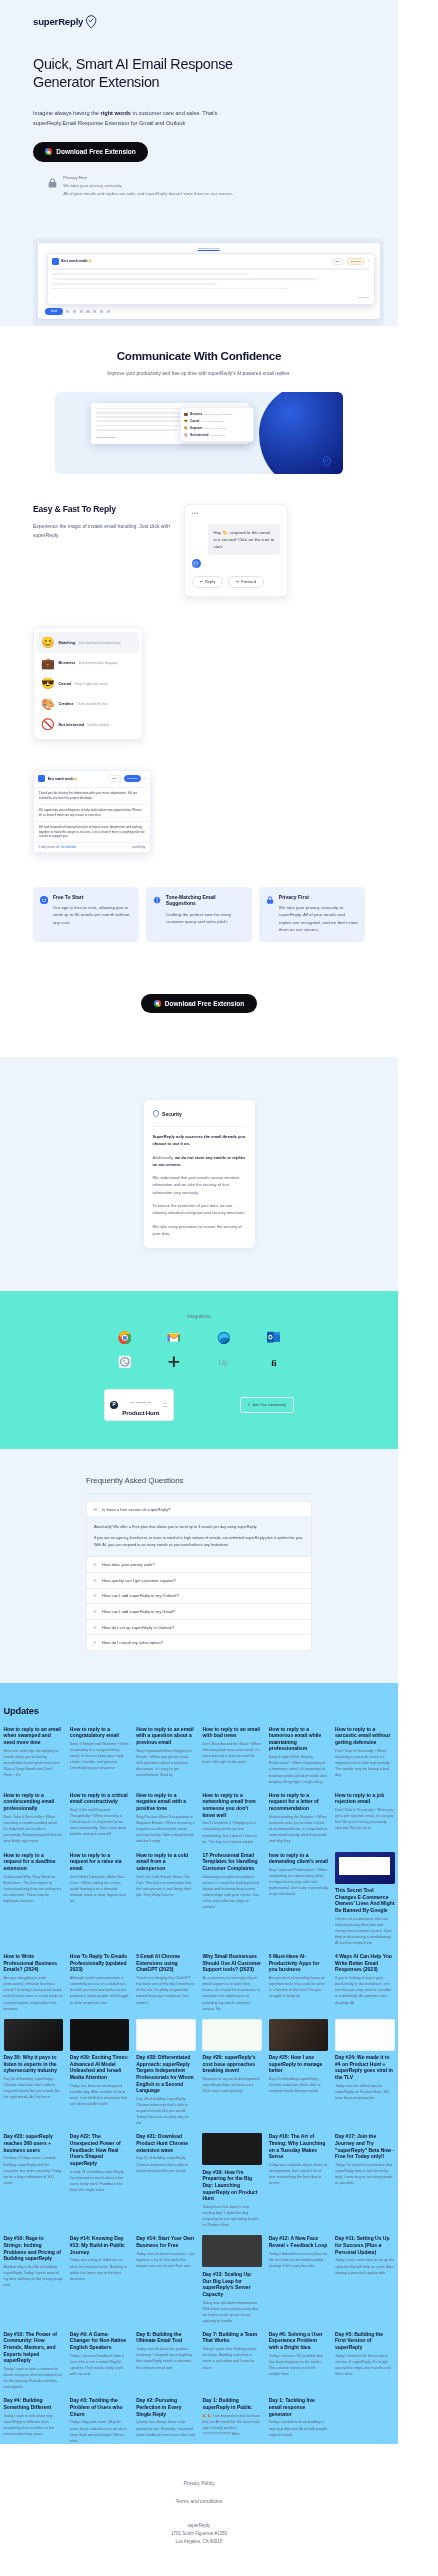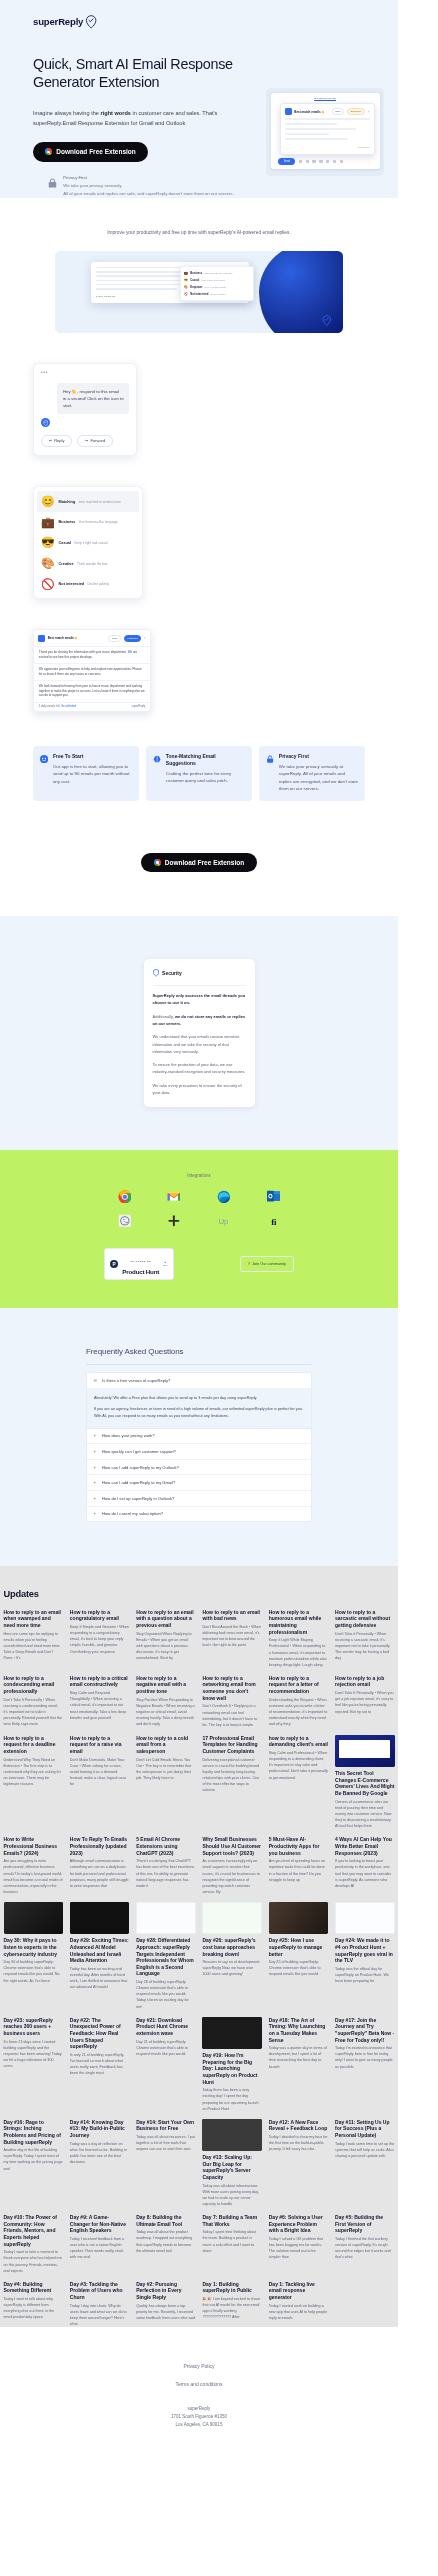--- a/index.html
+++ b/index.html
@@ -13,21 +13,21 @@
   }
   .page { width: 398px; position: relative; overflow: hidden; }
 
   
   .hero { background: #eef4fc; padding: 15px 0 0 0; }
   .logo-row { padding: 0 0 0 33px; display: flex; align-items: center; gap: 2.1px; }
   .logo-word { font-size: 9.6px; font-weight: bold; letter-spacing: -0.2px; color: #12143a; }
   .logo-mark { width: 12.3px; height: 13.7px; position: relative; }
   .logo-mark svg { display: block; }
 
-  .hero-body { display: flex; padding: 26px 13.7px 0 33px; gap: 6.9px; }
+  .hero-body { display: flex; padding: 26px 13.7px 0 33px; gap: 6.9px; flex-direction: column; }
   .hero-left { width: 226px; }
   h1.hero-title {
     font-size: 14.4px; line-height: 1.26; font-weight: normal; letter-spacing: -0.3px;
     color: #15162e;
   }
   .hero-sub { margin-top: 18px; font-size: 5.6px; line-height: 1.75; color: #3d4157; }
   .hero-sub b { font-weight: bold; color: #20233c; }
   .btn-dark {
     margin-top: 13.7px; display: inline-flex; align-items: center; gap: 4.1px;
     background: #0c0c10; color: #fff; border-radius: 685px;
@@ -140,51 +140,51 @@
   .security { background: #eef4fc; padding: 43px 0 43px; }
   .sec-card { width: 111px; margin: 0 auto; background: #fff; border-radius: 4.8px;
     box-shadow: 0 1.4px 6.9px rgba(25,45,95,.08); padding: 8.2px 9px 11px; }
   .sec-head { display: flex; align-items: center; gap: 3.4px; padding-bottom: 6.2px; border-bottom: 0.7px solid #eef0f5; }
   .sec-head h4 { font-size: 5px; font-weight: bold; color: #171a33; }
   .sec-card p { font-size: 4px; line-height: 1.8; color: #5a5f76; margin-top: 6.2px; }
   .sec-card p.strong { font-weight: bold; color: #1b1e36; }
   .sec-card p b { font-weight: bold; color: #1b1e36; }
 
   
-  .integr { background: #bef264; padding: 23px 0 27.4px; text-align: center; }
+  .integr { background: #5eead4; padding: 23px 0 27.4px; text-align: center; }
   .integr-label { font-size: 4.5px; color: #6b7087; }
   .ig-grid { margin: 11px auto 0; width: 199px; display: grid; grid-template-columns: repeat(4,1fr);
     row-gap: 9.6px; justify-items: center; align-items: center; }
   .ig { width: 15px; height: 15px; display: flex; align-items: center; justify-content: center; }
   .badges { margin-top: 19px; display: flex; justify-content: center; align-items: center; gap: 66px; }
   .ph-badge { border: 0.7px solid #e6e9f1; border-radius: 2.7px; padding: 3.4px 5.5px; display: flex;
     align-items: center; gap: 4.1px; background: #fff; }
   .ph-circ { width: 8.2px; height: 8.2px; border-radius: 50%; background: #1b2a4a; color: #fff;
     font-size: 4.8px; display: flex; align-items: center; justify-content: center; font-weight: bold; }
   .ph-top { font-size: 2.3px; letter-spacing: 0.4px; color: #3b4059; }
   .ph-name { font-size: 6.2px; font-weight: bold; color: #12152c; letter-spacing: -0.2px; }
   .ph-votes { font-size: 2.5px; color: #6b7087; text-align: center; }
   .fb-badge { border: 0.7px solid #e6e9f1; border-radius: 2.1px; padding: 4.8px 7.5px; font-size: 3.8px;
     color: #3d4157; display: flex; gap: 2.7px; align-items: center; }
 
   
   .faq-wrap { background: #eef4fc; padding: 27.4px 0 32px; }
-  .faq { width: 226px; margin: 12px auto; }
+  .faq { width: 226px; margin: 0 auto; }
   .faq h2 { font-size: 8px; font-weight: normal; color: #44495f; letter-spacing: -0.1px; }
   .faq-rule { height: 0.7px; background: #dde4ee; margin: 8.2px 0 6.9px; }
   .faq-box { background: #fff; border: 0.7px solid #e8ecf4; border-radius: 2.1px; overflow: hidden; }
   .faq-q { display: flex; align-items: center; gap: 4.1px; padding: 4.8px 6.2px; font-size: 4.1px; color: #3b4059;
     border-bottom: 0.7px solid #eef1f6; background: #fff; cursor: pointer; }
   .faq-q .pm { font-size: 4.8px; color: #8c92a6; width: 4.8px; }
   .faq-a { background: #eef4fc; padding: 6.2px 6.9px 7.5px; border-bottom: 0.7px solid #e4eaf4; }
   .faq-a p { font-size: 3.8px; line-height: 1.8; color: #41465e; }
   .faq-a p + p { margin-top: 4.8px; }
 
   
-  .updates { background: #e5e5e5; padding: 23px 0 0; }
+  .updates { background: #7dd3fc; padding: 23px 0 0; }
   .up-inner { width: 391px; margin: 0 auto; }
   .up-title { font-size: 9.3px; font-weight: bold; letter-spacing: -0.2px; color: #12152c; }
   .grid6 { margin-top: 9.6px; display: grid; grid-template-columns: repeat(6, 1fr); gap: 6.9px 6.9px; }
   .post h5 { font-size: 5px; line-height: 1.33; font-weight: bold; color: #11142b; }
   .post p { margin-top: 2.1px; font-size: 3.7px; line-height: 1.65; color: #5f6479; }
   .post .thumb { width: 100%; height: 32px; border-radius: 1.4px; margin-bottom: 3.4px; overflow: hidden; position: relative; }
 
   .t-blue { background: linear-gradient(160deg,#1b2a8f,#0c1560); }
   .t-blue .fake { position: absolute; left: 4.1px; top: 5.5px; right: 4.1px; bottom: 9px; background: #fff; border-radius: 0.7px; }
   .t-dark { background: #111; }
@@ -273,20 +273,21 @@
               <span class="gray-ico"></span>
             </div>
           </div>
         </div>
       </div>
     </div>
 
   </section>
 
   <section class="sec">
+    <h2 class="sec-title">Communicate With Confidence</h2>
     <p class="sec-sub">Improve your productivity and free up time with superReply's AI-powered email replies.</p>
 
     <div class="bigshot">
       <div class="blue-blob"></div>
       <div class="shot-card">
         <div class="shot-line" style="width:96%"></div>
         <div class="shot-line" style="width:70%"></div>
         <div class="shot-line" style="width:88%"></div>
         <div class="shot-line" style="width:60%"></div>
         <div class="shot-line" style="width:92%"></div>
@@ -320,20 +321,24 @@
       </div>
       <span class="shot-pin">
         <svg width="9.6" height="11" viewBox="0 0 18 20">
             <path d="M9 1C5 1 2 4 2 8c0 4.5 5.2 9.5 6.6 10.7a.6.6 0 0 0 .8 0C10.8 17.5 16 12.5 16 8c0-4-3-7-7-7z" fill="none" stroke="#2f6bf3" stroke-width="1.5"></path>
             <path d="M5.8 7.8l2 2 4-4.2" fill="none" stroke="#2f6bf3" stroke-width="1.5" stroke-linecap="round"></path>
           </svg>
       </span>
     </div>
 
     <div class="frow">
+      <div class="fcol">
+        <h3 class="f-title">Easy &amp; Fast To Reply</h3>
+        <p class="f-body">Experience the magic of instant email handling. Just click with superReply.</p>
+      </div>
       <div class="fvis">
         <div class="chat-card">
           <div class="dots3">•••</div>
           <div class="bubble">Hey 👋, respond to this email in a second! Click on the icon to start.</div>
           <div class="pin-btn">
             <svg width="5.5" height="6.2" viewBox="0 0 18 20">
                 <path d="M9 1C5 1 2 4 2 8c0 4.5 5.2 9.5 6.6 10.7a.6.6 0 0 0 .8 0C10.8 17.5 16 12.5 16 8c0-4-3-7-7-7z" fill="none" stroke="#fff" stroke-width="1.8"></path>
                 <path d="M5.8 7.8l2 2 4-4.2" fill="none" stroke="#fff" stroke-width="1.8" stroke-linecap="round"></path>
               </svg>
           </div>

